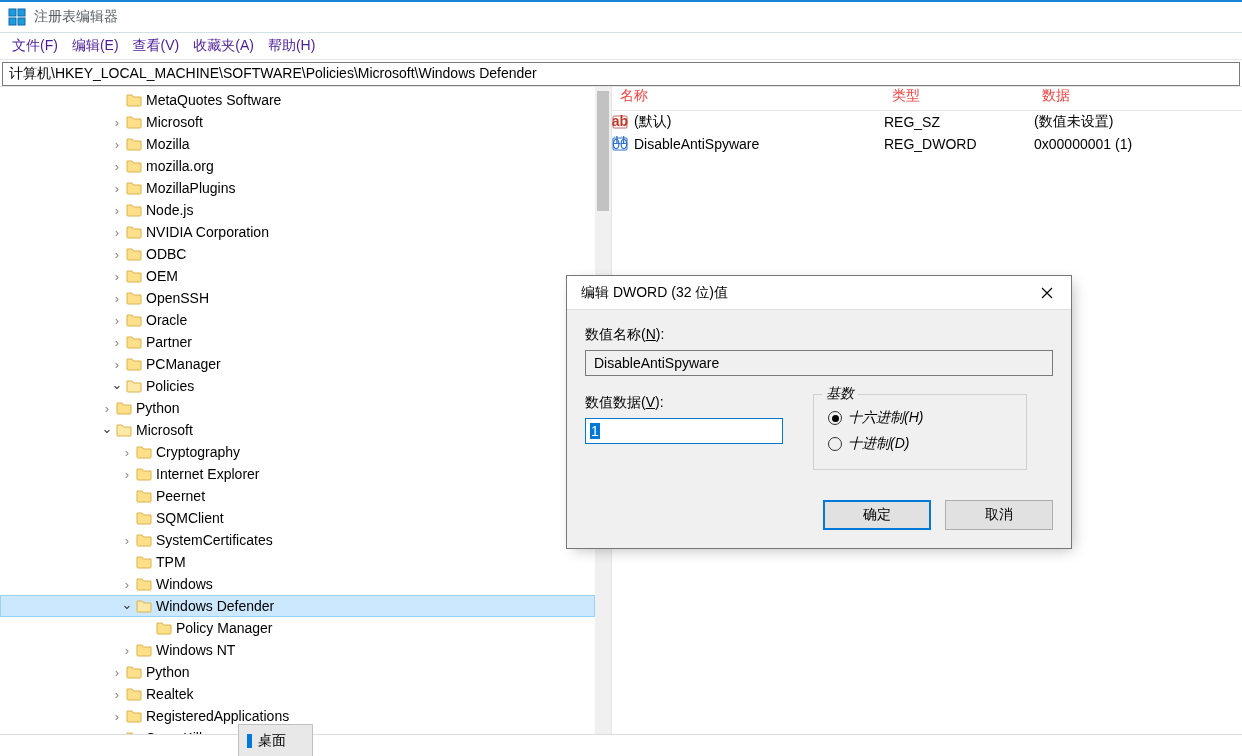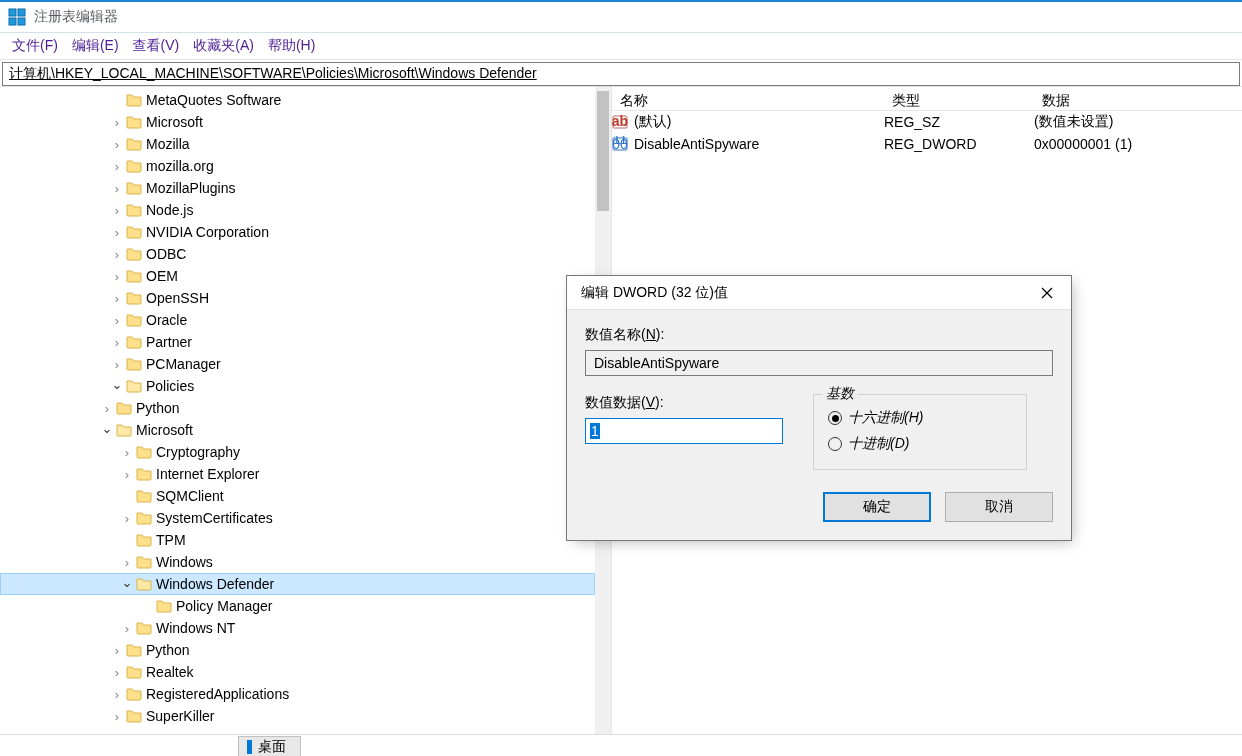--- a/index.html
+++ b/index.html
@@ -8,31 +8,31 @@
   
   .titlebar { height: 33px; background: #fff; border-bottom: 1px solid #d2e0e7; display: flex; align-items: center; padding: 0 8px; border-top: 2px solid #1883d7;}
   .titlebar .app-icon { width: 18px; height: 18px; margin-right: 8px; }
   .titlebar .title-text { color: #575e63; }
 
   
   .menubar { height: 27px; display: flex; align-items: center; padding: 0 12px; gap: 14px; border-bottom: 1px solid #e5e5e5; }
   .menubar span { color: #4c1d95; cursor: default; }
 
   
-  .addressbar { height: 24px; border: 1px solid #7a7a7a; margin: 2px 2px 0 2px; padding: 0 6px; display: flex; align-items: center; white-space: nowrap; overflow: hidden; text-decoration: underline; }
+  .addressbar { height: 24px; border: 1px solid #7a7a7a; margin: 2px 2px 0 2px; padding: 0 6px; display: flex; align-items: center; white-space: nowrap; overflow: hidden; }
 
   
   .main { display: flex; height: calc(756px - 33px - 27px - 26px - 22px); border-top: 1px solid #e5e5e5; }
   .treepanel { width: 612px; position: relative; border-right: 1px solid #e5e5e5; overflow: hidden; }
   .tree-inner { position: absolute; left: 0; top: 0; right: 16px; bottom: 0; overflow: hidden; padding-top: 2px;}
   .tree-scrollbar { position: absolute; right: 0; top: 0; width: 16px; height: 100%; background: #f0f0f0; }
   .tree-scrollbar .thumb { position: absolute; left: 2px; right: 2px; top: 4px; height: 120px; background: #c2c2c2; border-radius: 0; }
 
   .valuespanel { flex: 1; display: flex; flex-direction: column; }
-  .val-header { height: 24px; display: flex; align-items: flex-end; border-bottom: 1px solid #e5e5e5; padding-left: 8px; color:#000000;}
+  .val-header { height: 24px; display: flex; align-items: flex-start; border-bottom: 1px solid #e5e5e5; padding-left: 8px; color:#ef4444;}
   .val-header .col { overflow:hidden; text-overflow:ellipsis; }
   .col-name { width: 272px; }
   .col-type { width: 150px; }
   .col-data { flex: 1; }
   .val-row { height: 22px; display: flex; align-items: center; padding-left: 0; }
   .val-row .icon { width:16px; height:16px; margin-right:6px; flex-shrink:0; }
   .val-row .c { overflow:hidden; text-overflow:ellipsis; }
 
   
   ul.tree, ul.tree ul { list-style: none; }
@@ -61,27 +61,27 @@
   .fld-input.readonly { background:#f0f0f0; color:#000; }
   .row2 { display:flex; gap: 30px; margin-top:18px;}
   .row2 .left { }
   .valinput { width: 198px; height:26px; border:1px solid #0078d7; background:#fff; padding:0 4px; display:flex; align-items:center;}
   .valinput .sel { background:#0078d7; color:#fff; padding:0 1px;}
   .group { border:1px solid #d0d0d0; padding: 10px 14px 12px 14px; width:214px; position:relative;font-style:italic; }
   .group .legend { position:absolute; top:-10px; left:8px; background:#f0f0f0; padding:0 4px;}
   .radio { display:flex; align-items:center; gap:6px; height:26px;}
   .radio .dot { width:14px; height:14px; border:1px solid #333; border-radius:50%; display:flex; align-items:center; justify-content:center;}
   .radio.checked .dot::after { content:""; width:7px; height:7px; background:#000; border-radius:50%; display:block;}
-  .buttons { margin-top: 22px; display:flex; justify-content:flex-end; gap:14px;}
+  .buttons { margin-top: 30px; display:flex; justify-content:flex-end; gap:14px;}
   .btn { width:108px; height:30px; border:1px solid #adadad; background:#e1e1e1; display:flex; align-items:center; justify-content:center; cursor:pointer;}
   .btn.primary { border:2px solid #0078d7; }
 
   
   .taskbar { position:absolute; left:0; right:0; bottom:0; height:22px; background:#fff; border-top:1px solid #dcdcdc; display:flex; align-items:flex-end;}
-  .taskbar .tab { margin-left:238px; height:20px; padding:0 14px 0 8px; background:#e8e8e8; display:flex; align-items:center; gap:6px; border:1px solid #c0c0c0; border-bottom:none;}
+  .taskbar .tab { margin-left:238px; height:32px; padding:0 26px 0 8px; background:#e8e8e8; display:flex; align-items:center; gap:6px; border:1px solid #c0c0c0; border-bottom:none;}
   .taskbar .ticon { width:5px; height:14px; background:#0078d7;}
 </style>
 </head>
 <body>
 
 <div class="titlebar">
   <span class="app-icon">
     <svg width="18" height="18" viewBox="0 0 18 18">
       <rect x="1" y="1" width="7" height="7" fill="#1e9adf" stroke="#0b6aa8"></rect>
       <rect x="10" y="1" width="7" height="7" fill="#1e9adf" stroke="#0b6aa8"></rect>
@@ -296,20 +296,31 @@
           </li>
           <li>
             <div class="node indent-2">
               <span class="twisty">›</span>
               <span class="folder">
                 <svg width="16" height="16" viewBox="0 0 16 16">
     <path d="M1 3 h5 l1.5 2 H15 v8 a1 1 0 0 1 -1 1 H2 a1 1 0 0 1 -1 -1 Z" fill="#ffe08a" stroke="#d9b24a"></path>
   </svg>
               </span>
               <span>Internet Explorer</span>
+            </div>
+          </li>
+          <li>
+            <div class="node indent-2">
+              <span class="twisty"></span>
+              <span class="folder">
+                <svg width="16" height="16" viewBox="0 0 16 16">
+    <path d="M1 3 h5 l1.5 2 H15 v8 a1 1 0 0 1 -1 1 H2 a1 1 0 0 1 -1 -1 Z" fill="#ffe08a" stroke="#d9b24a"></path>
+  </svg>
+              </span>
+              <span>Peernet</span>
             </div>
           </li>
           <li>
             <div class="node indent-2">
               <span class="twisty"></span>
               <span class="folder">
                 <svg width="16" height="16" viewBox="0 0 16 16">
     <path d="M1 3 h5 l1.5 2 H15 v8 a1 1 0 0 1 -1 1 H2 a1 1 0 0 1 -1 -1 Z" fill="#ffe08a" stroke="#d9b24a"></path>
   </svg>
               </span>

